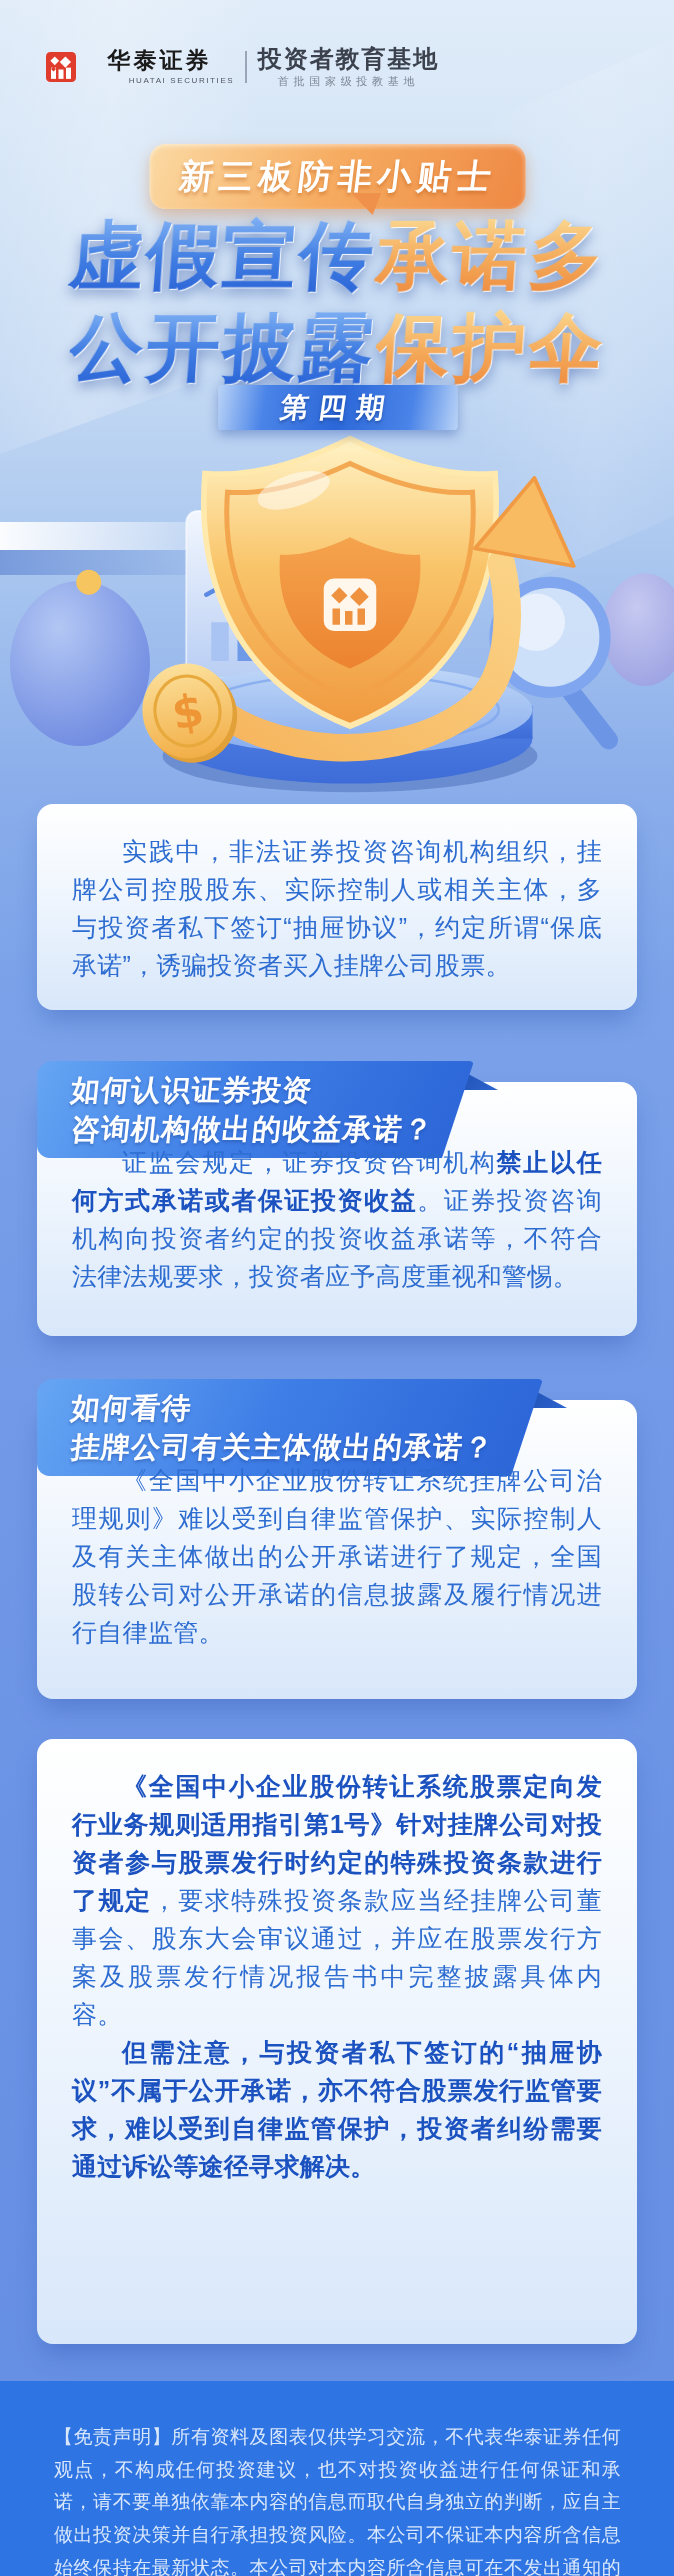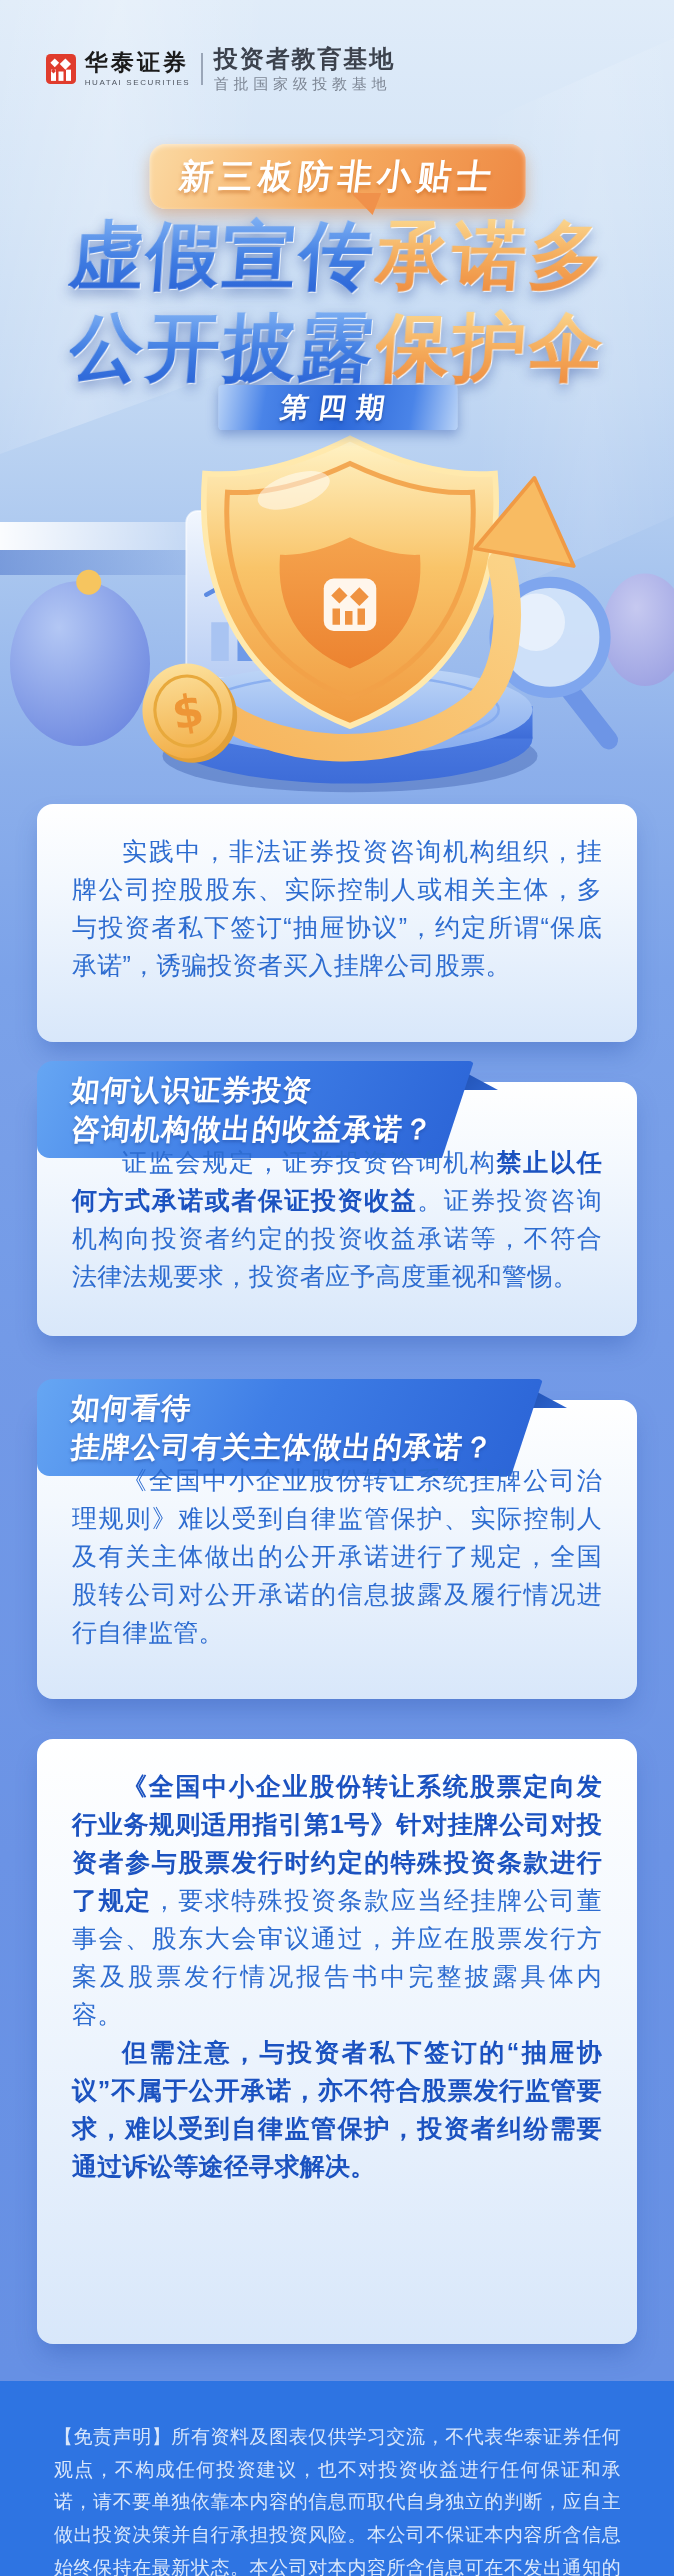--- a/index.html
+++ b/index.html
@@ -17,27 +17,27 @@
   .streak-b{position:absolute;top:100px;right:-187px;width:562px;height:437px;
     background:linear-gradient(115deg,rgba(255,255,255,0) 35%,rgba(255,255,255,.4) 52%,rgba(255,255,255,0) 70%);
     transform:rotate(-24deg);opacity:.35;}
   .shelf1{position:absolute;left:0;top:522px;width:269px;height:27.5px;
     background:linear-gradient(90deg,rgba(255,255,255,.95),rgba(255,255,255,0));}
   .shelf2{position:absolute;left:0;top:550px;width:244px;height:25px;
     background:linear-gradient(90deg,rgba(72,112,200,.5),rgba(72,112,200,0));}
   
   .brand{position:absolute;left:46px;top:47px;display:flex;align-items:center;z-index:3;}
   .brand-logo{width:30px;height:34px;flex:0 0 auto;}
-  .brand-cnblock{margin-left:8.7px;display:flex;flex-direction:column;}
+  .brand-cnblock{margin-left:8.7px;display:flex;flex-direction:column;align-items:center;}
   .brand-cn{font-size:23px;font-weight:700;color:#1b1b1b;letter-spacing:3.1px;line-height:1;}
-  .brand-en{font-size:8px;color:#4e5560;letter-spacing:1.6px;margin-top:4.4px;line-height:1;}
+  .brand-en{font-size:8px;color:#4e5560;letter-spacing:1.6px;margin-top:4.4px;line-height:1;margin-left:44px;}
   .brand-divider{width:1.2px;height:32px;background:#9aa6b8;margin:0 11.2px;}
   .unit-block{display:flex;flex-direction:column;}
   .unit-title{font-size:24px;color:#3c424d;font-weight:700;letter-spacing:1.9px;line-height:1;}
-  .unit-subtitle{font-size:15px;color:#7d8694;letter-spacing:4.7px;margin-top:5px;line-height:1;}
+  .unit-subtitle{font-size:11px;color:#7d8694;letter-spacing:4.7px;margin-top:5px;line-height:1;text-align:center;}
   
   .badge{position:absolute;left:50%;top:144px;transform:translateX(-50%);z-index:3;
     height:65px;padding:0 30px;display:flex;align-items:center;border-radius:16px;
     background:linear-gradient(115deg,#fbdaa4 0%,#f6ac61 48%,#ee8843 100%);
     box-shadow:0 7.5px 16px rgba(208,112,38,.38), inset 0 1.9px 5px rgba(255,255,255,.55);}
   .badge-text{font-size:34px;font-weight:800;color:#ffffff;letter-spacing:5.6px;
     transform:skewX(-7deg);text-shadow:0 2.5px 3.7px rgba(186,92,22,.45);white-space:nowrap;}
   .badge-tail{position:absolute;left:55%;bottom:-21px;width:0;height:0;
     border:15px solid transparent;border-top:22.5px solid #f0914b;transform:skewX(16deg);}
   
@@ -57,21 +57,21 @@
   .issue-text{color:#fff;font-size:28px;font-weight:800;letter-spacing:10px;
     transform:skewX(-8deg);text-shadow:0 1.9px 3.1px rgba(20,54,130,.55);}
   
   .illu{position:absolute;left:0;top:431px;width:675px;height:375px;z-index:1;}
   
   .card{position:absolute;left:37px;width:600px;z-index:2;}
   .card-bg{position:absolute;left:0;right:0;top:0;bottom:0;border-radius:16px;
     background:linear-gradient(180deg,#ffffff 0%,#f3f8fe 35%,#d8e7fa 100%);
     box-shadow:0 13.7px 25px -5px rgba(38,78,168,.35);}
   .card.titled .card-bg{top:21px;}
-  .c1{top:804px;height:238px;}
+  .c1{top:804px;height:206px;}
   .c2{top:1061px;height:275px;}
   .c3{top:1379px;height:320px;}
   .c4{top:1739px;height:605px;}
   .ribbon{position:absolute;left:0;top:0;height:97px;z-index:2;
     border-radius:16px 5px 0 12.5px;
     background:linear-gradient(118deg,#66a6f3 0%,#3f7ee6 45%,#2a63d6 100%);
     clip-path:polygon(0 0,100% 0,calc(100% - 32px) 100%,0 100%);
     display:flex;flex-direction:column;justify-content:center;padding-left:34px;box-sizing:border-box;}
   .ribbon-line{color:#fff;font-size:29px;font-weight:800;line-height:1.32;letter-spacing:1.2px;
     transform:skewX(-6deg);text-shadow:0 1.9px 3.1px rgba(22,58,138,.4);white-space:nowrap;}

